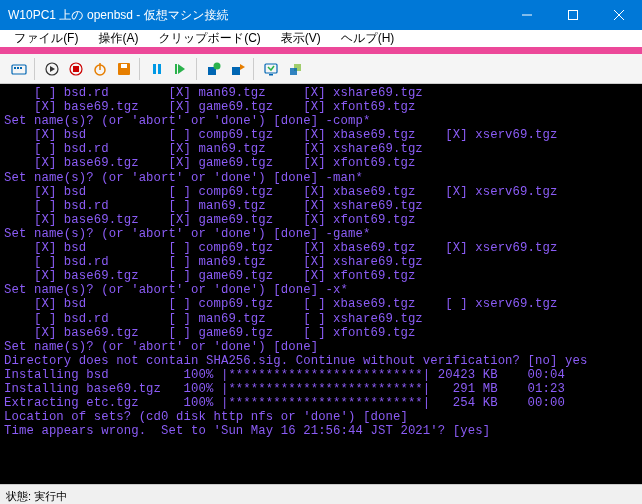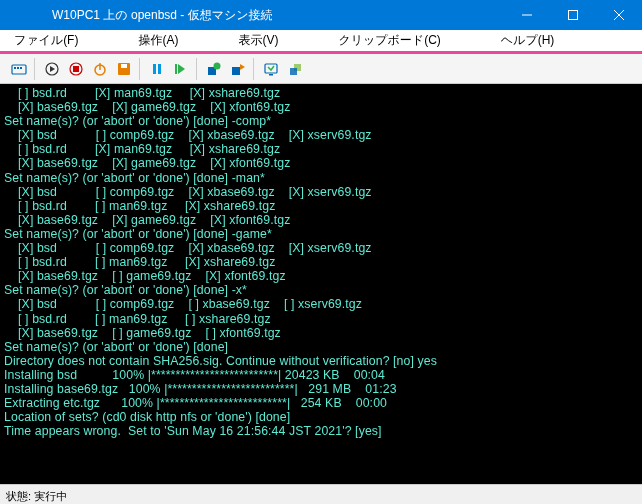--- a/index.html
+++ b/index.html
@@ -1,28 +1,28 @@
 <!DOCTYPE html>
 <html><head>
 <meta charset="utf-8">
 <style>
 * { margin: 0; padding: 0; box-sizing: border-box; }
 body { font-family: "Segoe UI", "Yu Gothic UI", sans-serif; background: #f0f0f0; width: 642px; height: 504px; overflow: hidden; }
 .titlebar { background: #0078d7; color: #fff; height: 30px; display: flex; align-items: center; padding-left: 8px; }
-.titlebar .title { flex: 1; font-size: 12px; margin-left: 44px; }
+.titlebar .title { flex: 1; font-size: 12px; }
 .winbtns { display: flex; }
 .winbtn { width: 46px; height: 30px; display: flex; align-items: center; justify-content: center; color: #fff; }
 .winbtn.close { background: transparent; }
-.menubar { background: #fff; height: 24px; display: flex; align-items: center; padding: 0 4px; border-bottom: 3px solid #ec4899; font-size: 12px; gap: 40px; }
+.menubar { background: #fff; height: 24px; display: flex; align-items: center; padding: 0 4px; border-bottom: 7px solid #ec4899; font-size: 12px; }
 .menuitem { padding: 3px 10px; }
 .toolbar { background: #f5f5f5; height: 30px; display: flex; align-items: center; padding: 0 4px; gap: 2px; border-bottom: 1px solid #ccc; }
 .tbgrp { display: flex; gap: 2px; padding: 0 4px; border-right: 1px solid #ccc; }
 .tbgrp:last-child { border-right: none; }
 .tbtn { width: 22px; height: 22px; display: flex; align-items: center; justify-content: center; border-radius: 2px; }
-.terminal { background: #000; color: #5eead4; font-family: Liberation Sans, sans-serif; font-size: 12.3px; line-height: 14.1px; padding: 2px 4px; height: 400px; white-space: pre; overflow: hidden; letter-spacing: 0.1px; }
+.terminal { background: #000; color: #8b5cf6; font-family: Liberation Mono, monospace; font-size: 12.3px; line-height: 14.1px; padding: 2px 4px; height: 400px; white-space: pre; overflow: hidden; letter-spacing: 0.1px; }
 .statusbar { background: #f0f0f0; height: 23px; border-top: 1px solid #ccc; display: flex; align-items: center; font-size: 11px; padding: 0 6px; }
 svg { display: block; }
 </style>
 </head>
 <body>
 
 <div class="titlebar">
   <span class="title">W10PC1 上の openbsd - 仮想マシン接続</span>
   <div class="winbtns">
     <div class="winbtn">
@@ -39,22 +39,22 @@
         <svg width="10" height="10">
           <path d="M0 0 L10 10 M10 0 L0 10" stroke="#fff" stroke-width="1"></path>
         </svg>
       </div>
   </div>
 </div>
 
 <div class="menubar">
   <div class="menuitem">ファイル(F)</div>
   <div class="menuitem">操作(A)</div>
+  <div class="menuitem">クリップボード(C)</div>
   <div class="menuitem">表示(V)</div>
-  <div class="menuitem">クリップボード(C)</div>
   <div class="menuitem">ヘルプ(H)</div>
 </div>
 
 <div class="toolbar">
   <div class="tbgrp">
     <div class="tbtn">
         <svg width="16" height="16">
           <rect x="1" y="4" width="14" height="9" rx="1" fill="none" stroke="#0066b3" stroke-width="1.2"></rect>
           <rect x="3" y="6" width="2" height="2" fill="#0066b3"></rect>
           <rect x="6" y="6" width="2" height="2" fill="#0066b3"></rect>

